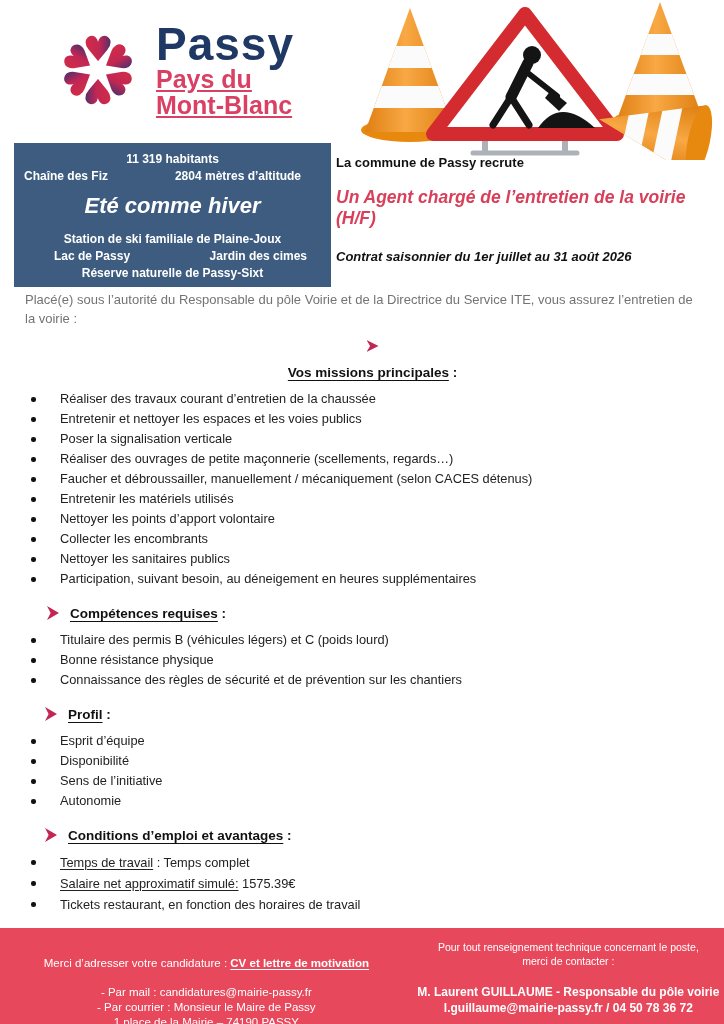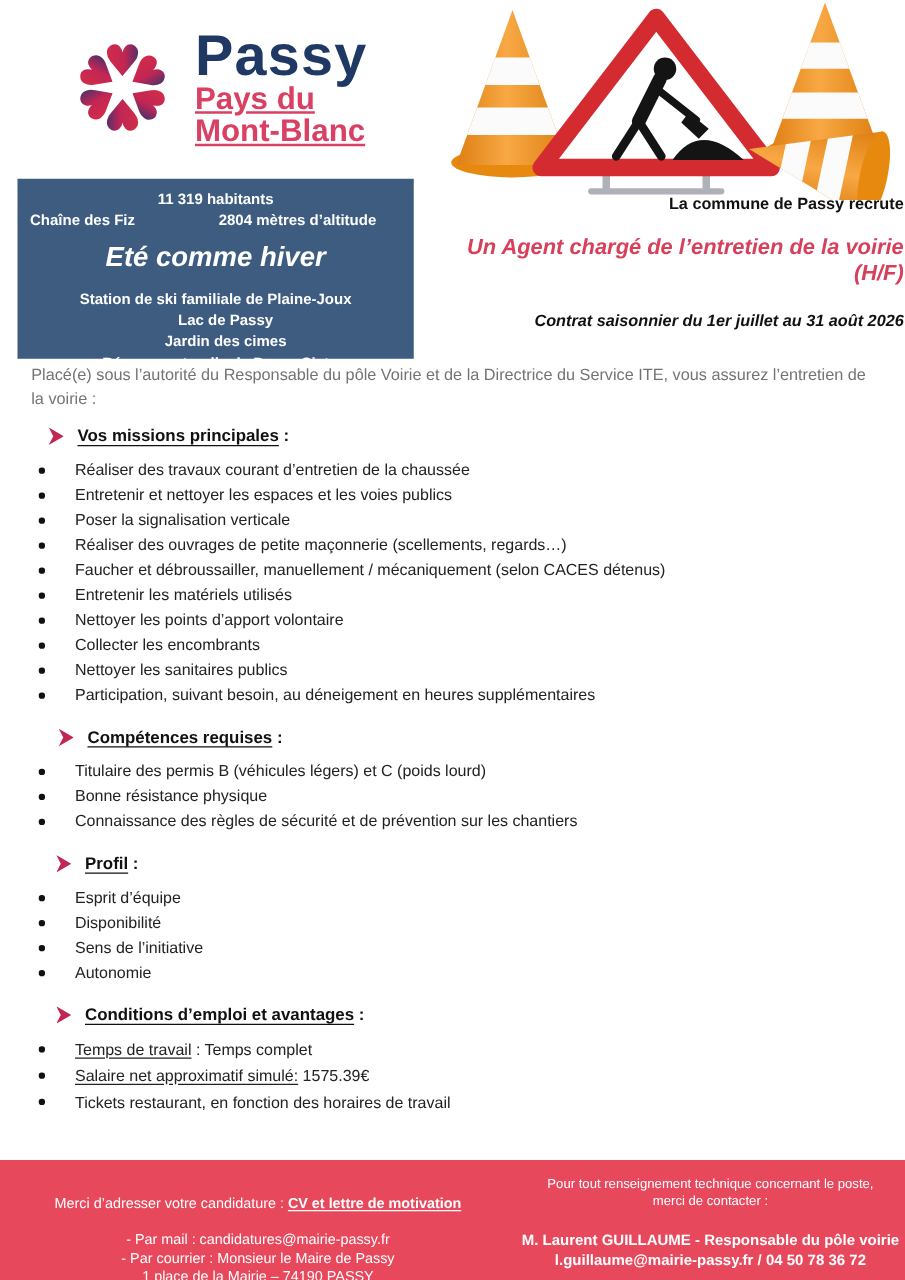--- a/index.html
+++ b/index.html
@@ -19,31 +19,31 @@
   .info-box {
     position:absolute; left:14px; top:143px; width:317px; height:144px;
     background:#3D5C80; color:#ffffff; font-weight:bold; font-size:12px;
     padding:8px 10px 6px 10px; text-align:center;
   }
   .info-row { display:flex; justify-content:space-between; line-height:17px; }
   .info-row .r { margin-right:20px; }
   .info-line { line-height:17px; }
   .info-headline { font-size:22px; font-style:italic; line-height:30px; margin:6px 0 10px 0;text-align:center; }
 
-  .recruit { position:absolute; left:347px; top:155px; width:376px; text-align:right; }
+  .recruit { position:absolute; left:336px; top:155px; width:376px; text-align:left; }
   .recruit-intro { font-size:13px; font-weight:bold; color:#111; }
   .recruit-title { margin-top:17px; font-size:17.5px; font-weight:bold; font-style:italic; color:#D83F5A; line-height:21px; }
   .recruit-contract { margin-top:20px; font-size:13px; font-weight:bold; font-style:italic; color:#111; }
 
   
   .main { position:absolute; left:25px; right:18px; top:290px; }
   .intro-p { font-size:13px; line-height:19px; color:#737373; }
 
   .sec-heading { display:flex; align-items:center; gap:11px; margin:15px 0 8px 14px; }
-  .sec-heading.first { margin-top:12px; }
+  .sec-heading.first { margin-top:12px;flex-direction:column; }
   .arrow-icon {
     width:12px; height:14px; flex:0 0 12px; background:#C22653;
     clip-path:polygon(0% 0%, 100% 50%, 0% 100%, 30% 50%);
   }
   .sec-title { font-size:13.5px; font-weight:bold; color:#111;
     text-decoration:underline; text-underline-offset:3px; }
   .sec-suffix { font-size:13.5px; font-weight:bold; color:#111; }
 
   ul.bullets { list-style:none; }
   ul.bullets li {
@@ -174,21 +174,21 @@
   </div>
 
   <div class="info-box">
     <div class="info-line">11 319 habitants</div>
     <div class="info-row">
       <span class="l">Chaîne des Fiz</span>
       <span class="r">2804 mètres d’altitude</span>
     </div>
     <div class="info-headline">Eté comme hiver</div>
     <div class="info-line">Station de ski familiale de Plaine-Joux</div>
-    <div class="info-row" style="padding:0 14px 0 30px;flex-direction:column;">
+    <div class="info-row" style="padding:0 14px 0 30px;">
       <span>Lac de Passy</span>
       <span>Jardin des cimes</span>
     </div>
     <div class="info-line">Réserve naturelle de Passy-Sixt</div>
   </div>
 
   <div class="recruit">
     <div class="recruit-intro">La commune de Passy recrute</div>
     <div class="recruit-title">Un Agent chargé de l’entretien de la voirie (H/F)</div>
     <div class="recruit-contract">Contrat saisonnier du 1er juillet au 31 août 2026</div>

